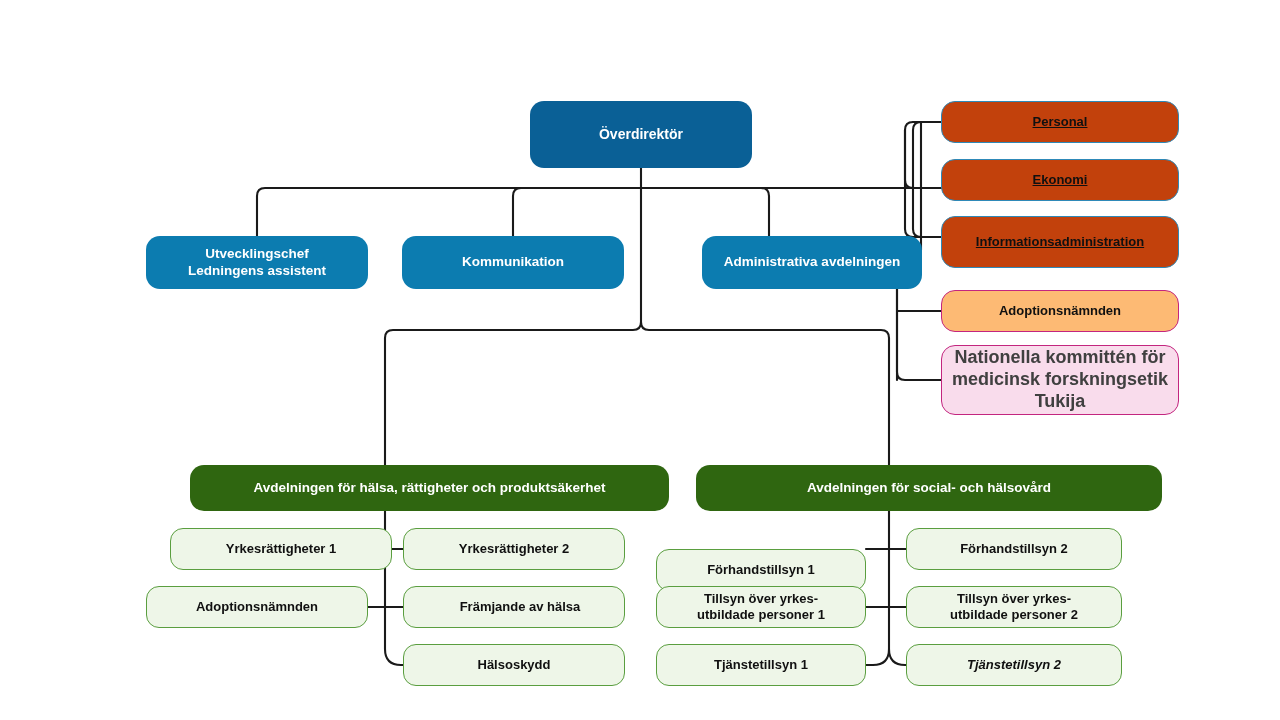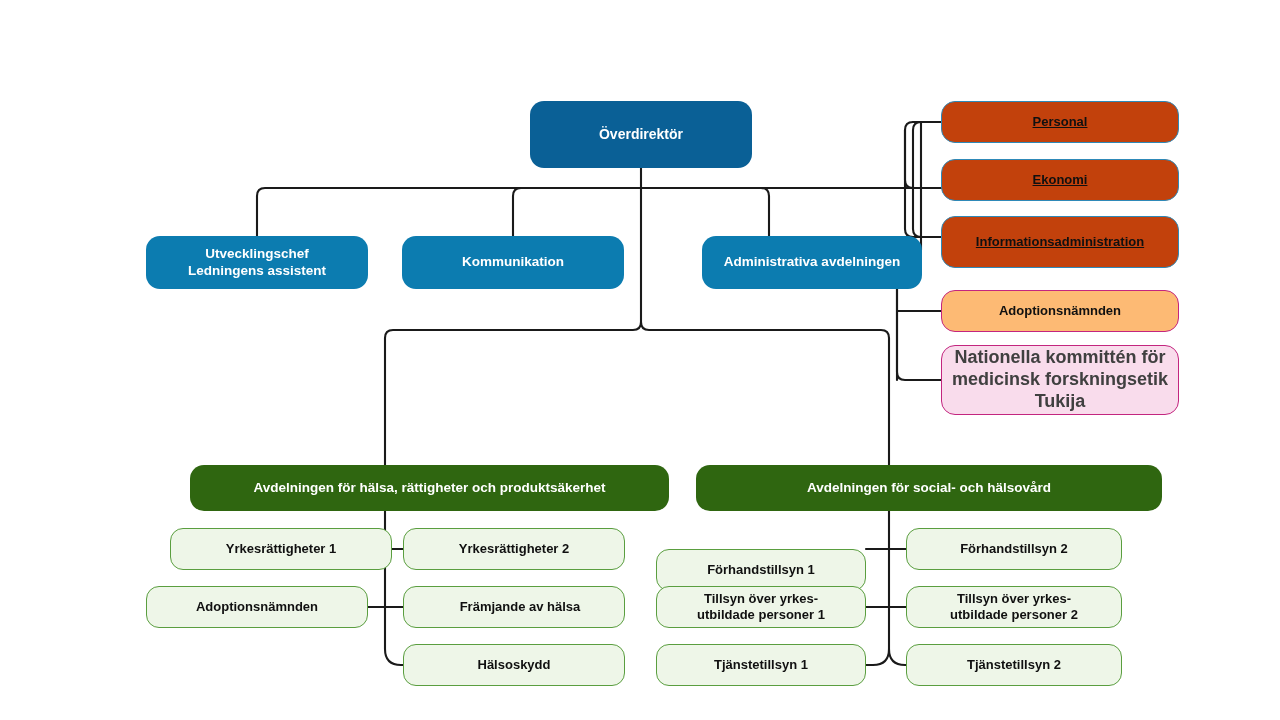--- a/index.html
+++ b/index.html
@@ -212,17 +212,17 @@
 
   <div class="node t-team" style="left:906px; top:528px; width:216px; height:42px;">
     <span class="node-label">Förhandstillsyn 2</span>
   </div>
 
   <div class="node t-team" style="left:906px; top:586px; width:216px; height:42px;">
     <span class="node-label">Tillsyn över yrkes-
 utbildade personer 2</span>
   </div>
 
-  <div class="node t-team" style="left:906px; top:644px; width:216px; height:42px;">
+  <div class="node t-team" style="left:906px; top:644px; width:216px; height:42px;font-style:italic;">
     <span class="node-label">Tjänstetillsyn 2</span>
   </div>
 
 </div>
 
 </body></html>

